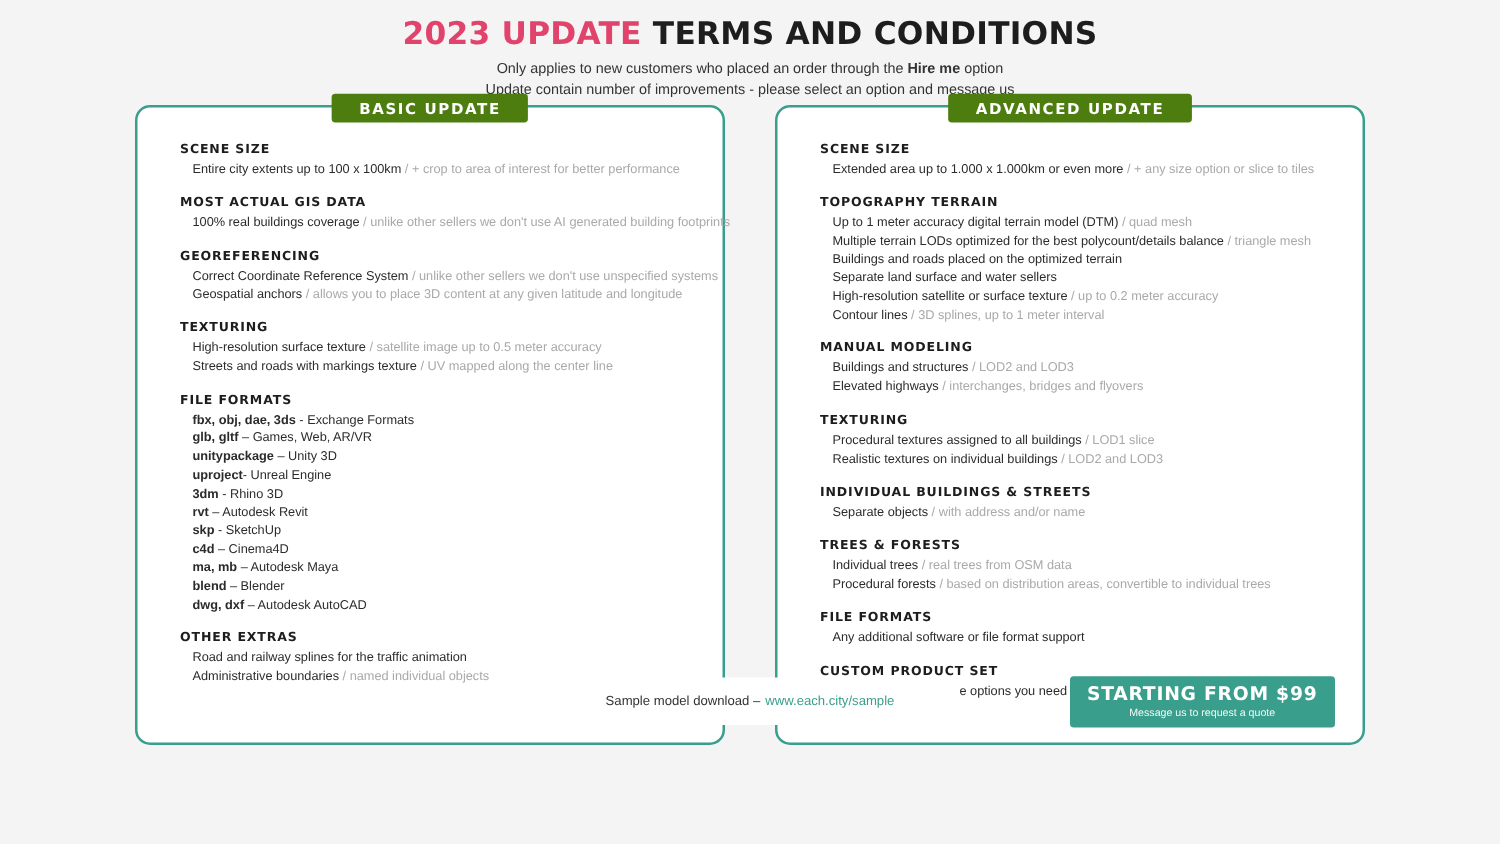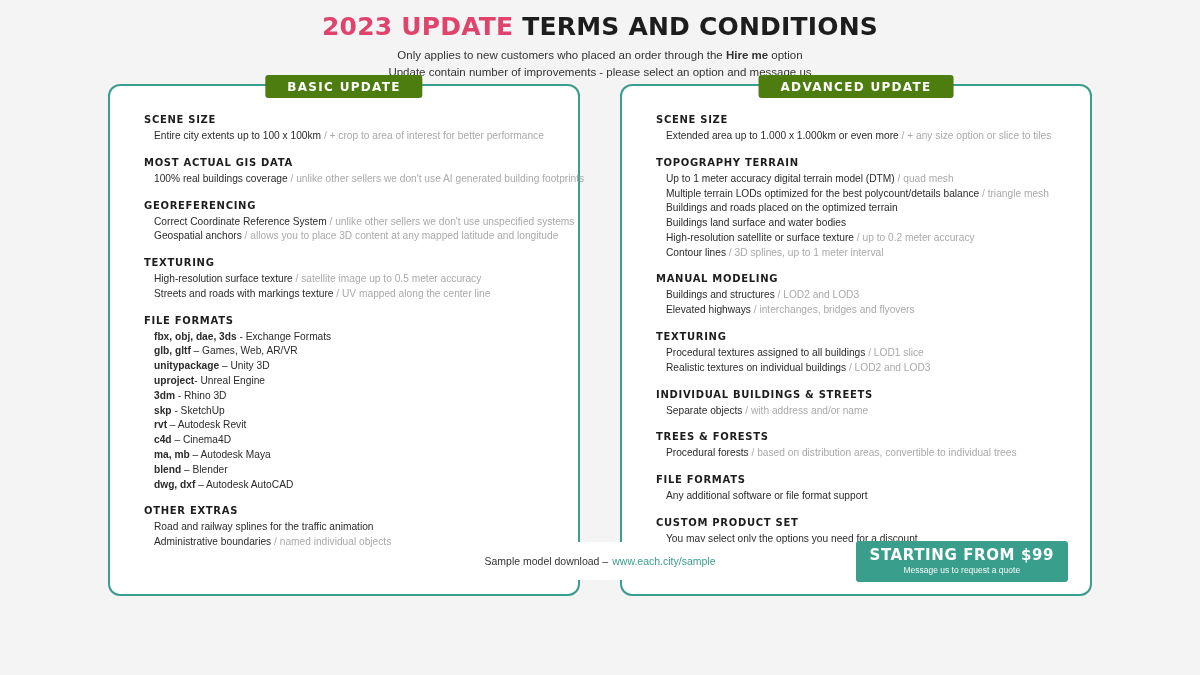--- a/index.html
+++ b/index.html
@@ -154,36 +154,36 @@
             <div class="section-head">SCENE SIZE</div>
             <div class="line"><span>Entire city extents up to 100 x 100km</span><span class="muted"> / + crop to area of interest for better performance</span></div>
           </div>
           <div class="section">
             <div class="section-head">MOST ACTUAL GIS DATA</div>
             <div class="line"><span>100% real buildings coverage</span><span class="muted"> / unlike other sellers we don't use AI generated building footprints</span></div>
           </div>
           <div class="section">
             <div class="section-head">GEOREFERENCING</div>
             <div class="line"><span>Correct Coordinate Reference System</span><span class="muted"> / unlike other sellers we don't use unspecified systems</span></div>
-            <div class="line"><span>Geospatial anchors</span><span class="muted"> / allows you to place 3D content at any mapped latitude and longitude</span></div>
+            <div class="line"><span>Geospatial anchors</span><span class="muted"> / allows you to place 3D content at any given latitude and longitude</span></div>
           </div>
           <div class="section">
             <div class="section-head">TEXTURING</div>
             <div class="line"><span>High-resolution surface texture</span><span class="muted"> / satellite image up to 0.5 meter accuracy</span></div>
             <div class="line"><span>Streets and roads with markings texture</span><span class="muted"> / UV mapped along the center line</span></div>
           </div>
           <div class="section">
             <div class="section-head">FILE FORMATS</div>
             <div class="line"><span class="b">fbx, obj, dae, 3ds</span><span> - Exchange Formats</span></div>
             <div class="line"><span class="b">glb, gltf</span><span> – Games, Web, AR/VR</span></div>
             <div class="line"><span class="b">unitypackage</span><span> – Unity 3D</span></div>
             <div class="line"><span class="b">uproject</span><span>- Unreal Engine</span></div>
             <div class="line"><span class="b">3dm</span><span> - Rhino 3D</span></div>
+            <div class="line"><span class="b">rvt</span><span> – Autodesk Revit</span></div>
             <div class="line"><span class="b">skp</span><span> - SketchUp</span></div>
-            <div class="line"><span class="b">rvt</span><span> – Autodesk Revit</span></div>
             <div class="line"><span class="b">c4d</span><span> – Cinema4D</span></div>
             <div class="line"><span class="b">ma, mb</span><span> – Autodesk Maya</span></div>
             <div class="line"><span class="b">blend</span><span> – Blender</span></div>
             <div class="line"><span class="b">dwg, dxf</span><span> – Autodesk AutoCAD</span></div>
           </div>
           <div class="section">
             <div class="section-head">OTHER EXTRAS</div>
             <div class="line"><span>Road and railway splines for the traffic animation</span></div>
             <div class="line"><span>Administrative boundaries</span><span class="muted"> / named individual objects</span></div>
           </div>
@@ -195,40 +195,41 @@
       <div class="sections">
           <div class="section">
             <div class="section-head">SCENE SIZE</div>
             <div class="line"><span>Extended area up to 1.000 x 1.000km or even more</span><span class="muted"> / + any size option or slice to tiles</span></div>
           </div>
           <div class="section">
             <div class="section-head">TOPOGRAPHY TERRAIN</div>
             <div class="line"><span>Up to 1 meter accuracy digital terrain model (DTM)</span><span class="muted"> / quad mesh</span></div>
             <div class="line"><span>Multiple terrain LODs optimized for the best polycount/details balance</span><span class="muted"> / triangle mesh</span></div>
             <div class="line"><span>Buildings and roads placed on the optimized terrain</span></div>
-            <div class="line"><span>Buildings land surface and water bodies</span></div>
+            <div class="line"><span>Separate land surface and water sellers</span></div>
             <div class="line"><span>High-resolution satellite or surface texture</span><span class="muted"> / up to 0.2 meter accuracy</span></div>
             <div class="line"><span>Contour lines</span><span class="muted"> / 3D splines, up to 1 meter interval</span></div>
           </div>
           <div class="section">
             <div class="section-head">MANUAL MODELING</div>
             <div class="line"><span>Buildings and structures</span><span class="muted"> / LOD2 and LOD3</span></div>
             <div class="line"><span>Elevated highways</span><span class="muted"> / interchanges, bridges and flyovers</span></div>
           </div>
           <div class="section">
             <div class="section-head">TEXTURING</div>
             <div class="line"><span>Procedural textures assigned to all buildings</span><span class="muted"> / LOD1 slice</span></div>
             <div class="line"><span>Realistic textures on individual buildings</span><span class="muted"> / LOD2 and LOD3</span></div>
           </div>
           <div class="section">
             <div class="section-head">INDIVIDUAL BUILDINGS &amp; STREETS</div>
             <div class="line"><span>Separate objects</span><span class="muted"> / with address and/or name</span></div>
           </div>
           <div class="section">
             <div class="section-head">TREES &amp; FORESTS</div>
+            <div class="line"><span>Individual trees</span><span class="muted"> / real trees from OSM data</span></div>
             <div class="line"><span>Procedural forests</span><span class="muted"> / based on distribution areas, convertible to individual trees</span></div>
           </div>
           <div class="section">
             <div class="section-head">FILE FORMATS</div>
             <div class="line"><span>Any additional software or file format support</span></div>
           </div>
           <div class="section">
             <div class="section-head">CUSTOM PRODUCT SET</div>
             <div class="line"><span>You may select only the options you need for a discount</span></div>
           </div>

